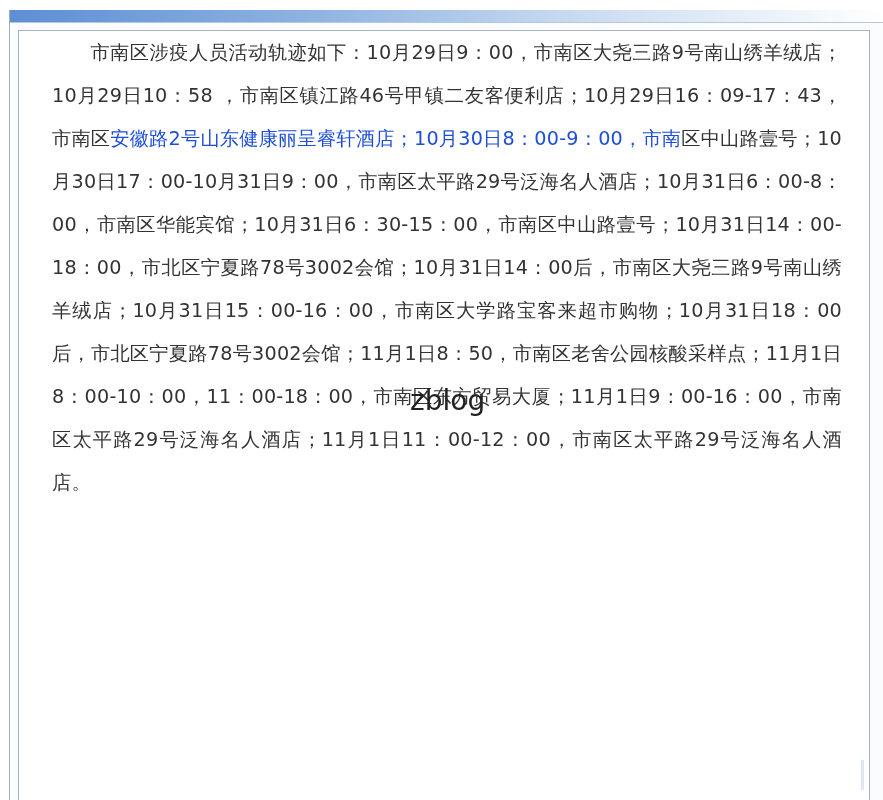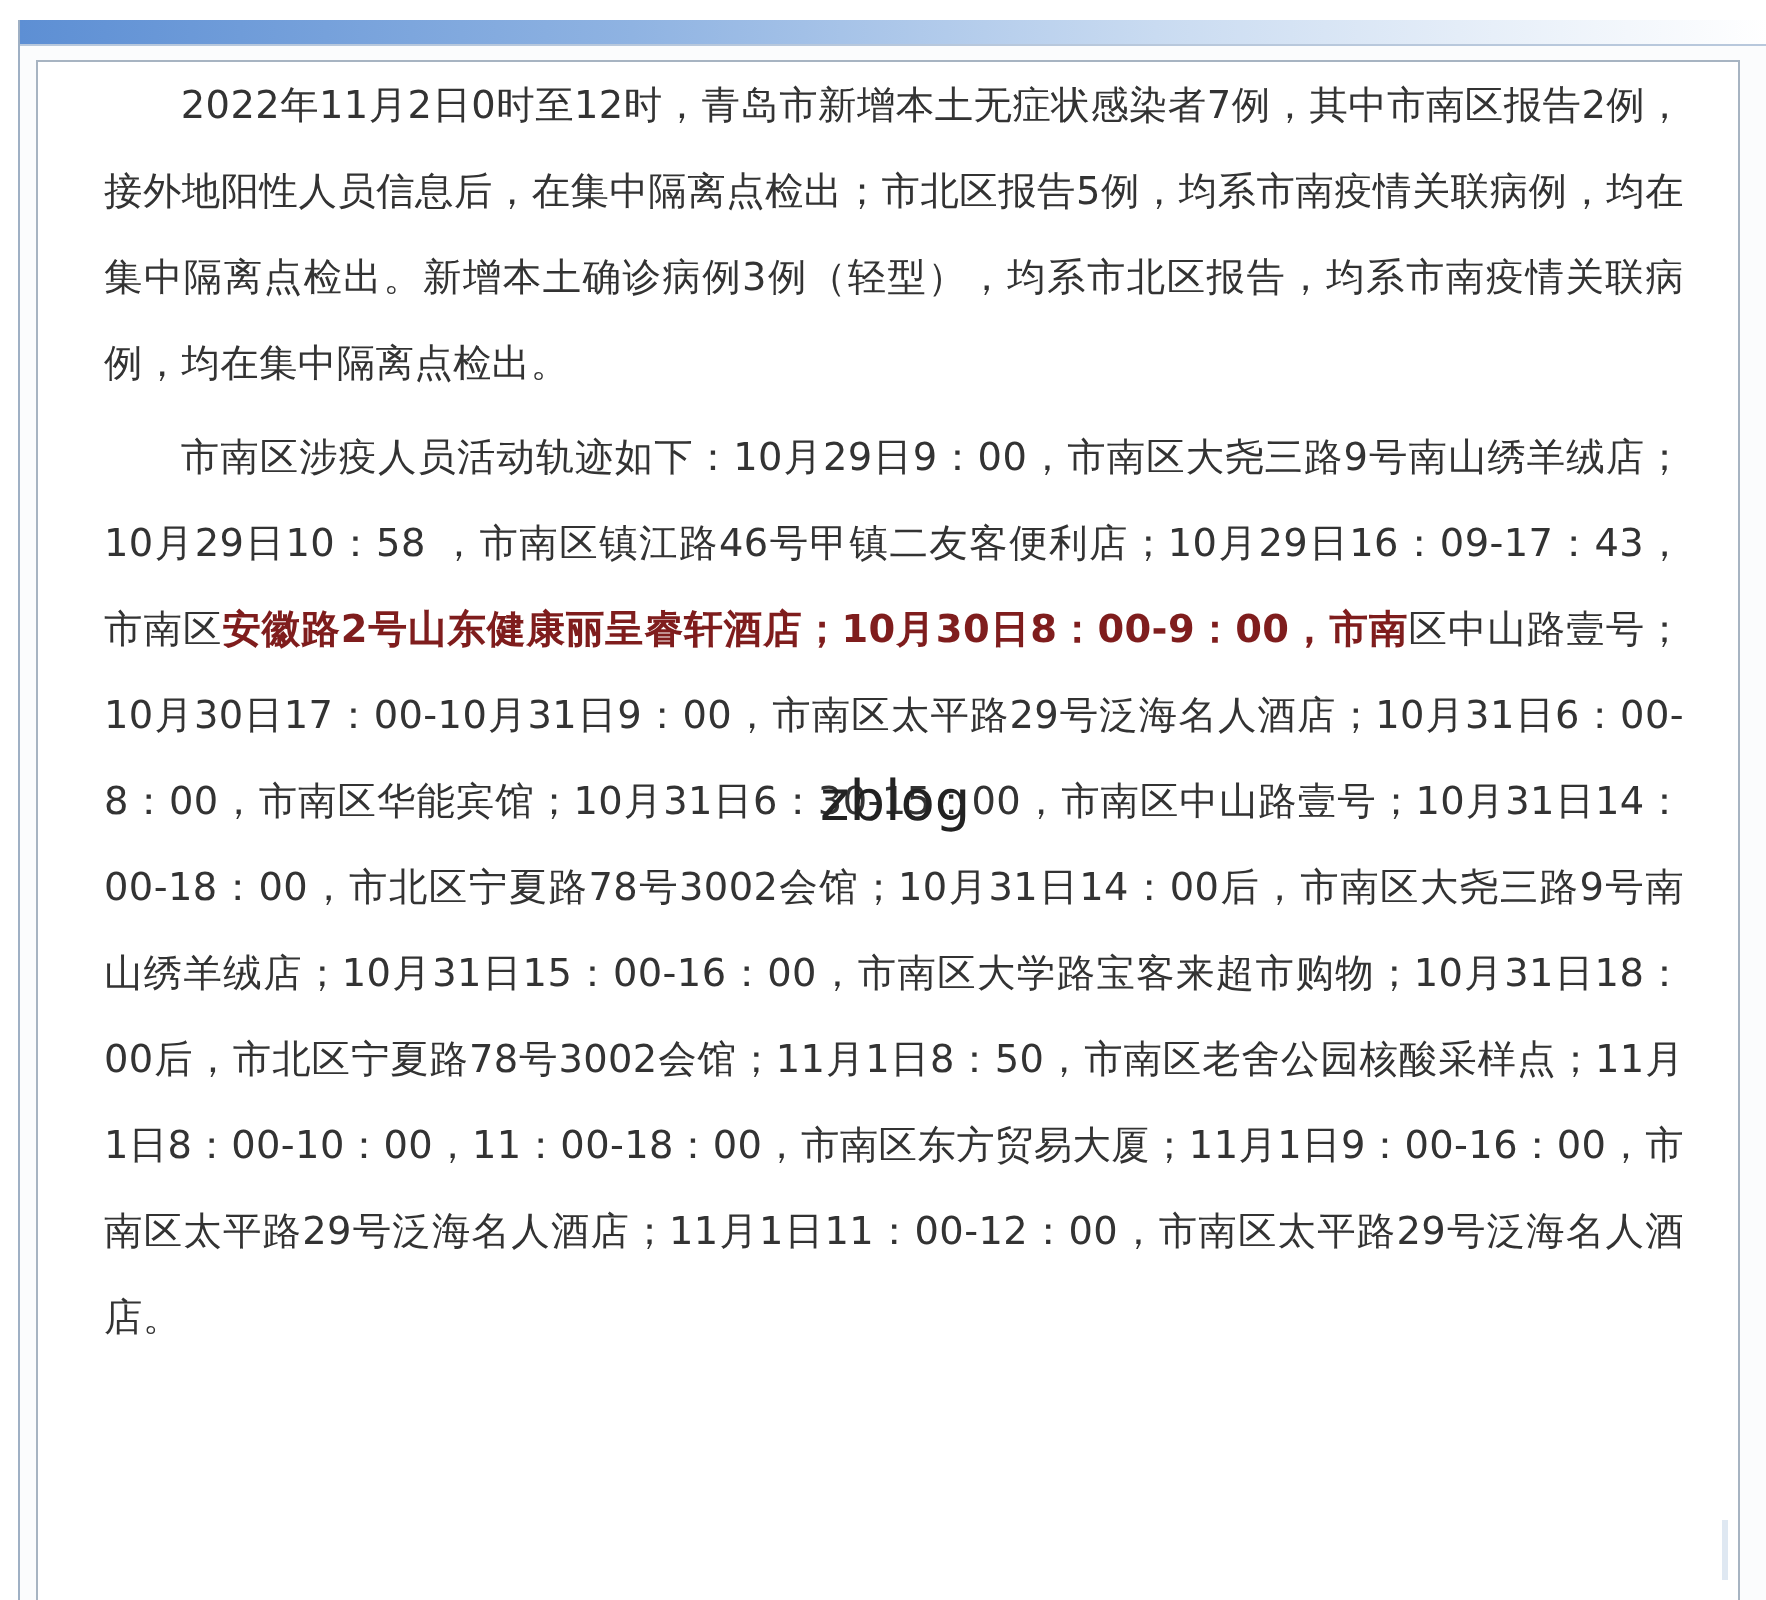--- a/index.html
+++ b/index.html
@@ -25,39 +25,38 @@
       background: #ffffff;
     }
     .article {
       position: absolute; left: 52px; top: 31px; width: 790px;
       color: #333333;
       font-size: 19.2px;
       line-height: 43px;
       letter-spacing: 0.2px;
     }
     .article p { margin: 0 0 4px 0; text-indent: 2em; text-align: justify; }
-    .faded { color: #7f1d1d; font-weight: bold; }
+    .faded { color: #1d4ed8; }
     .watermark {
       position: absolute; left: 410px; top: 384px;
       font-size: 28px; color: #222222;
       font-family: "DejaVu Sans", sans-serif;
       letter-spacing: 0px;
     }
     .scroll-marker {
       position: absolute; left: 861px; top: 760px; width: 3px; height: 30px;
       background: #dfe8f2;
     }
   </style>
 </head>
 <body>
 
 <div class="outer-frame">
   <div class="title-bar"></div>
   <div class="inner-panel"></div>
 </div>
 
 <div class="article">
-  <p>2022年11月2日0时至12时，青岛市新增本土无症状感染者7例，其中市南区报告2例，接外地阳性人员信息后，在集中隔离点检出；市北区报告5例，均系市南疫情关联病例，均在集中隔离点检出。新增本土确诊病例3例（轻型），均系市北区报告，均系市南疫情关联病例，均在集中隔离点检出。</p>
   <p><span>市南区涉疫人员活动轨迹如下：10月29日9：00，市南区大尧三路9号南山绣羊绒店；10月29日10：58 ，市南区镇江路46号甲镇二友客便利店；10月29日16：09-17：43，市南区</span><span class="faded">安徽路2号山东健康丽呈睿轩酒店；10月30日8：00-9：00，市南</span><span>区中山路壹号；10月30日17：00-10月31日9：00，市南区太平路29号泛海名人酒店；10月31日6：00-8：00，市南区华能宾馆；10月31日6：30-15：00，市南区中山路壹号；10月31日14：00-18：00，市北区宁夏路78号3002会馆；10月31日14：00后，市南区大尧三路9号南山绣羊绒店；10月31日15：00-16：00，市南区大学路宝客来超市购物；10月31日18：00后，市北区宁夏路78号3002会馆；11月1日8：50，市南区老舍公园核酸采样点；11月1日8：00-10：00，11：00-18：00，市南区东方贸易大厦；11月1日9：00-16：00，市南区太平路29号泛海名人酒店；11月1日11：00-12：00，市南区太平路29号泛海名人酒店。</span></p>
 </div>
 
 <div class="watermark">zblog</div>
 <div class="scroll-marker"></div>
 
 </body></html>

